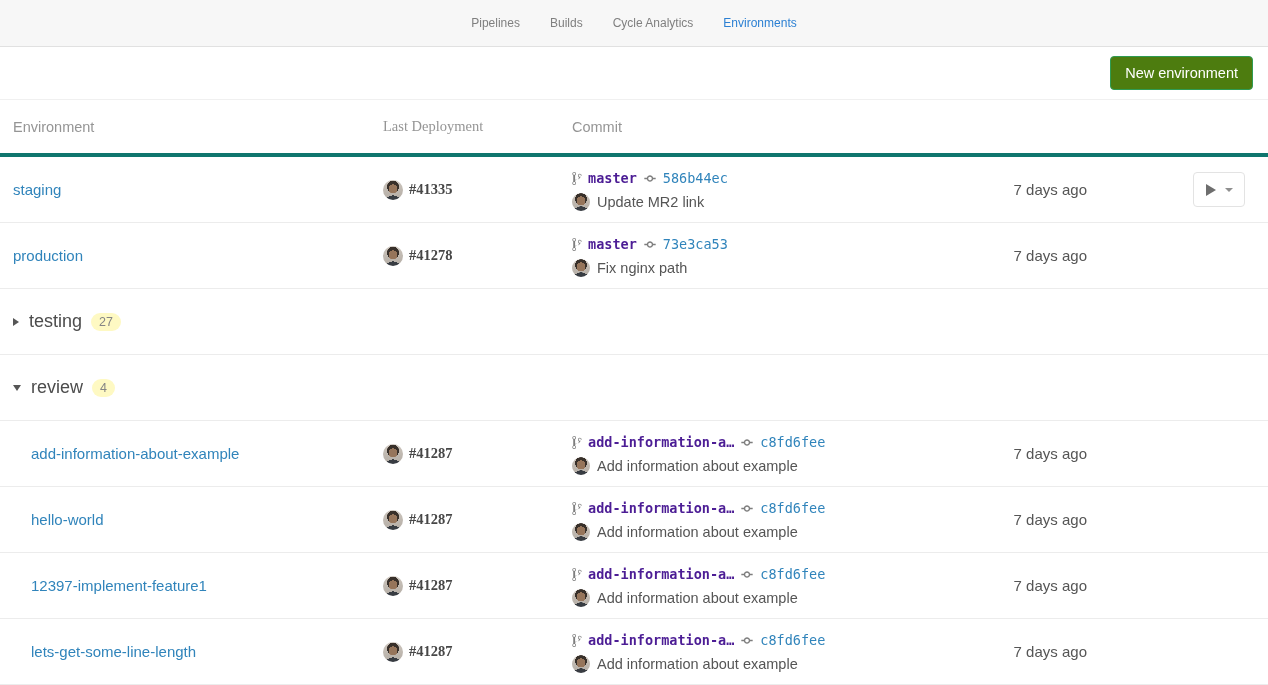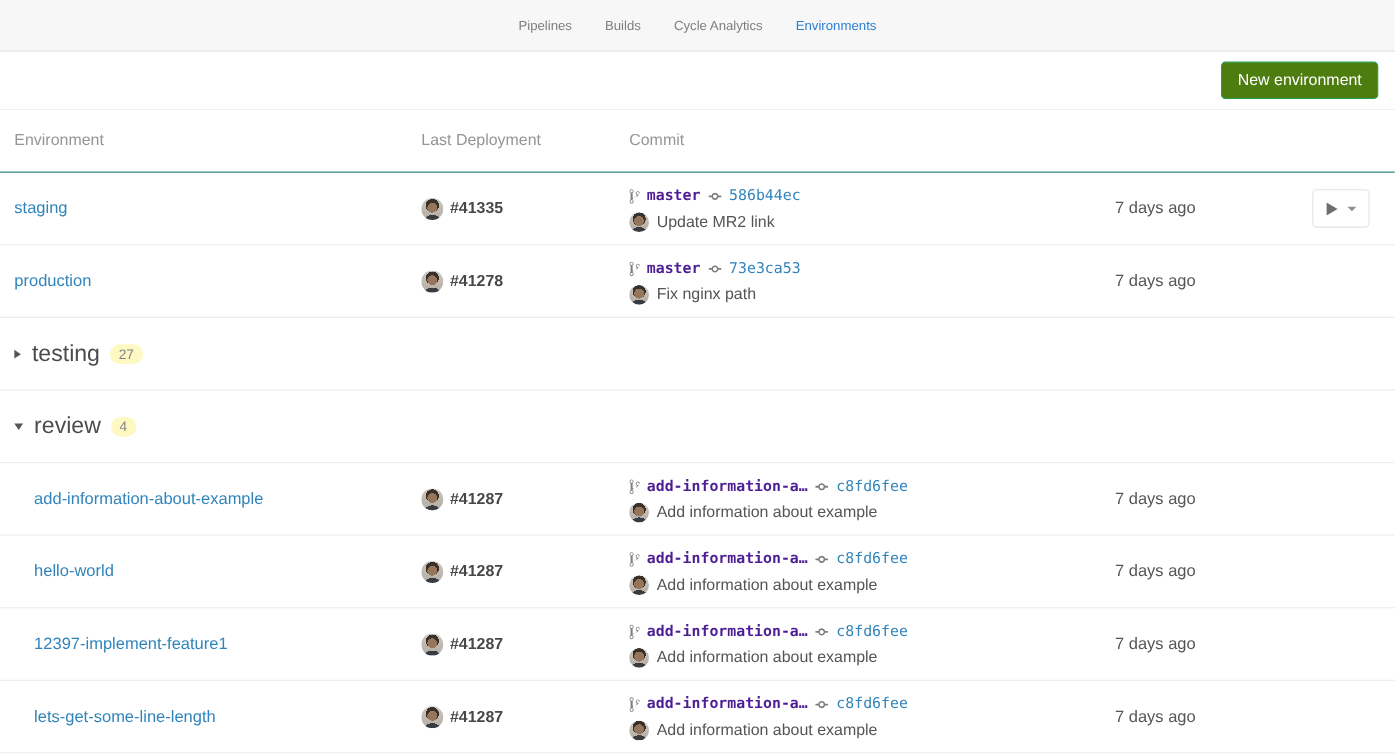--- a/index.html
+++ b/index.html
@@ -15,24 +15,24 @@
   
   .toolbar { height:53px; border-bottom:1px solid #f0f0f0; display:flex;
              justify-content:flex-end; align-items:center; padding:0 15px; }
   .btn-green { background:#4d7c0f; color:#fff; border:1px solid #2f9b53; border-radius:4px;
                font-family:"Liberation Sans", sans-serif; font-size:14.5px;
                padding:8px 14px; cursor:pointer; }
 
   
   .row { display:flex; align-items:center; height:66px; border-bottom:1px solid #ececec;
          padding:0 13px; }
-  .thead { height:57px; border-bottom:1px solid #0f766e; }
+  .thead { height:57px; border-bottom:4px solid #0f766e; }
   .thead .col { font-size:14.5px; color:#959595; }
   .col-env    { width:370px; }
-  .col-deploy { width:189px; display:flex; align-items:center; }
+  .col-deploy { width:189px; display:flex; align-items:center;font-family:Liberation Serif, serif; }
   .col-commit { flex:1; }
   .col-time   { width:130px; text-align:right; padding-right:18px; font-size:15px; color:#555; white-space:nowrap; }
   .col-actions{ width:150px; display:flex; justify-content:flex-end; }
 
   a.env-link { color:#3084bb; text-decoration:none; font-size:15px; cursor:pointer; }
   .child .env-link-wrap { padding-left:18px; }
 
   .avatar { width:20px; height:20px; border-radius:50%; display:inline-block; flex:none;
             background:
               radial-gradient(ellipse 7px 5px at 50% 102%, #383c42 0 99%, transparent 100%),
@@ -49,21 +49,21 @@
   a.commit-hash { color:#3084bb; text-decoration:none; cursor:pointer; }
   .commit-msg-line { display:flex; align-items:center; gap:7px; margin-top:4px; }
   .commit-msg { font-size:14.5px; color:#555; }
   .icon-svg { display:inline-block; fill:#7e7e7e; flex:none; }
 
   
   .folder-row { cursor:pointer; }
   .caret { width:0; height:0; display:inline-block; flex:none; }
   .caret-right { border-left:6px solid #565656; border-top:4.5px solid transparent; border-bottom:4.5px solid transparent; }
   .caret-down  { border-top:6px solid #565656; border-left:4.5px solid transparent; border-right:4.5px solid transparent; }
-  .folder-name { font-size:21px; color:#4c4c4c; margin-left:10px; }
+  .folder-name { font-size:18px; color:#4c4c4c; margin-left:10px; }
   .badge { background:#fef9c3; color:#858585; font-size:12.5px; border-radius:9px;
            padding:2px 8px; margin-left:9px; }
 
   
   .play-btn { width:52px; height:35px; background:#fff; border:1px solid #e3e3e3; border-radius:4px;
               display:flex; align-items:center; justify-content:center; gap:9px; cursor:pointer;
               margin-right:10px; }
   .play-tri { width:0; height:0; border-left:10px solid #6e6e6e;
               border-top:6.5px solid transparent; border-bottom:6.5px solid transparent; }
   .dd-caret { width:0; height:0; border-top:4.5px solid #8f8f8f;

